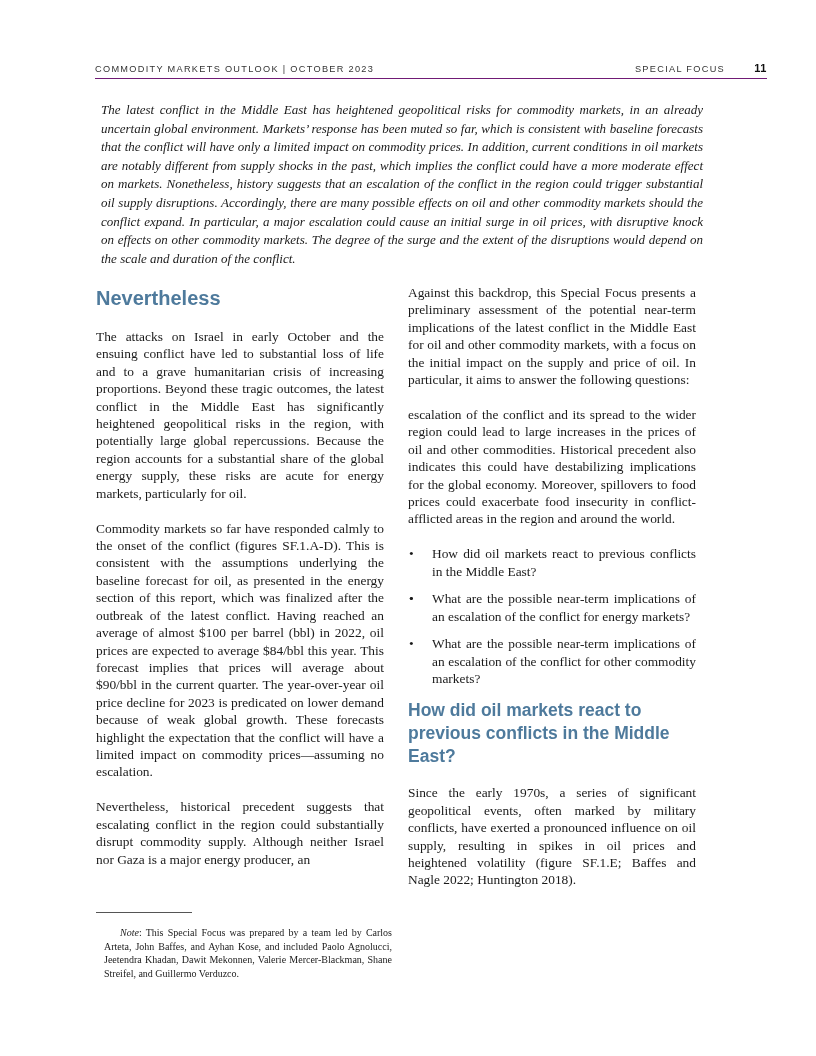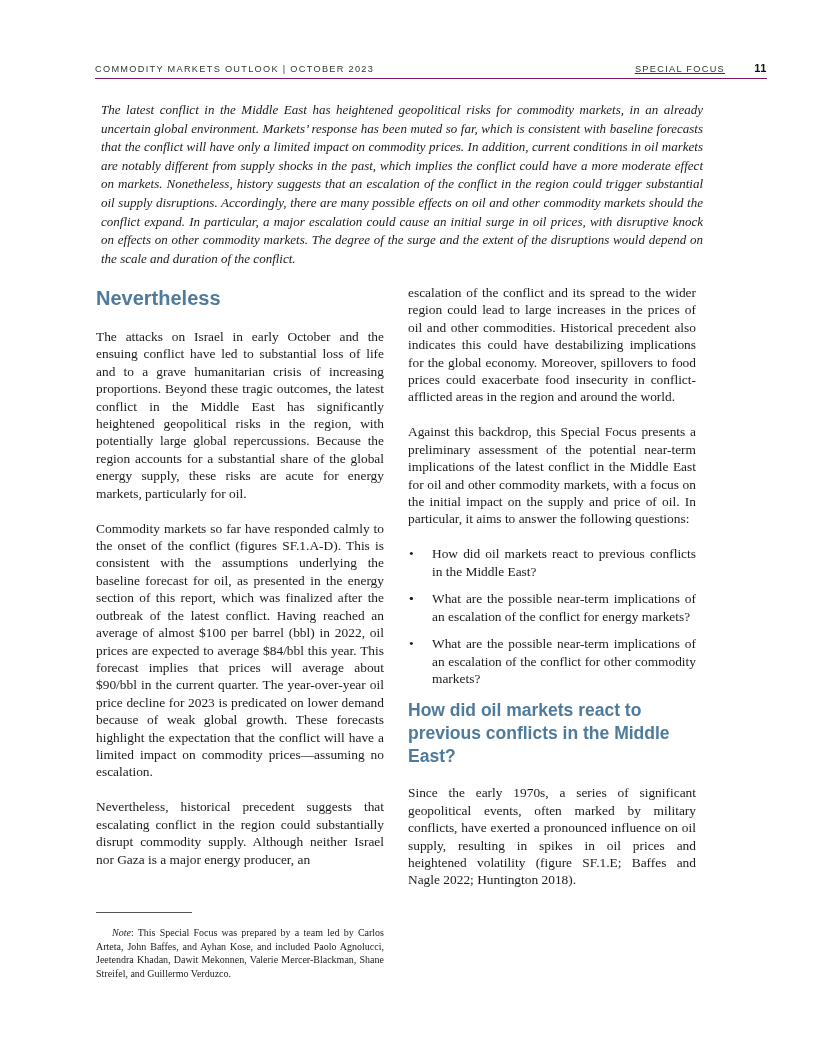--- a/index.html
+++ b/index.html
@@ -5,21 +5,21 @@
     html, body { margin: 0; padding: 0; background: #ffffff; }
     body { width: 816px; height: 1056px; position: relative; overflow: hidden; color: #1a1a1a; }
     .page { position: absolute; left: 0; top: 0; width: 816px; height: 1056px; }
 
     .running-header {
       position: absolute; left: 95px; top: 62px; width: 672px; height: 16px;
       border-bottom: 1px solid #701a75;
       font-family: "Liberation Sans", sans-serif; font-size: 9.2px; letter-spacing: 1.3px; color: #333;
     }
     .rh-left { position: absolute; left: 0; top: 2px; }
-    .rh-right { position: absolute; right: 42px; top: 2px; text-decoration: underline; }
+    .rh-right { position: absolute; right: 42px; top: 2px; }
     .rh-page { position: absolute; right: 0; top: 0px; font-weight: bold; font-size: 11px; letter-spacing: 0.5px; color: #111; }
 
     .abstract {
       position: absolute; left: 101px; top: 101px; width: 602px;
       font-family: "Liberation Serif", serif; font-style: italic; font-size: 13px; line-height: 18.6px;
       text-align: justify; color: #1a1a1a;
     }
 
     .col { position: absolute; font-family: "Liberation Serif", serif; font-size: 13.4px; line-height: 17.4px; text-align: justify; color: #1a1a1a; }
     .col-left { left: 96px; top: 285px; width: 288px; }
@@ -34,21 +34,21 @@
       margin: 12px 0 16px 0; line-height: 23px; text-align: left;
     }
     p { margin: 0 0 17.6px 0; }
 
     ul.questions { list-style: none; margin: 0; padding: 0; }
     ul.questions li { position: relative; padding-left: 24px; margin: 0 0 10px 0; }
     ul.questions li .bullet { position: absolute; left: 1px; top: 0; }
 
     .footnote-rule { position: absolute; left: 96px; top: 912px; width: 96px; height: 1px; background: #555; }
     .footnote {
-      position: absolute; left: 96px; top: 926px; width: 288px;
+      position: absolute; left: 104px; top: 926px; width: 288px;
       font-family: "Liberation Serif", serif; font-size: 10px; line-height: 13.5px; text-align: justify; color: #1a1a1a;
       text-indent: 16px;
     }
     .footnote em { font-style: italic; }
   </style>
 </head>
 <body>
 
 <div class="page">
 
@@ -64,22 +64,22 @@
     <h2 class="h-intro">Nevertheless</h2>
     <p>The attacks on Israel in early October and the ensuing conflict have led to substantial loss of life and to a grave humanitarian crisis of increasing proportions. Beyond these tragic outcomes, the latest conflict in the Middle East has significantly heightened geopolitical risks in the region, with potentially large global repercussions. Because the region accounts for a substantial share of the global energy supply, these risks are acute for energy markets, particularly for oil.</p>
     <p>Commodity markets so far have responded calmly to the onset of the conflict (figures SF.1.A-D). This is consistent with the assumptions underlying the baseline forecast for oil, as presented in the energy section of this report, which was finalized after the outbreak of the latest conflict. Having reached an average of almost $100 per barrel (bbl) in 2022, oil prices are expected to average $84/bbl this year. This forecast implies that prices will average about $90/bbl in the current quarter. The year-over-year oil price decline for 2023 is predicated on lower demand because of weak global growth. These forecasts highlight the expectation that the conflict will have a limited impact on commodity prices—assuming no escalation.</p>
     <p>Nevertheless, historical precedent suggests that escalating conflict in the region could substantially disrupt commodity supply. Although neither Israel nor Gaza is a major energy producer, an</p>
   </div>
 
   <div class="footnote-rule"></div>
   <div class="footnote"><em>Note</em><span>: This Special Focus was prepared by a team led by Carlos Arteta, John Baffes, and Ayhan Kose, and included Paolo Agnolucci, Jeetendra Khadan, Dawit Mekonnen, Valerie Mercer-Blackman, Shane Streifel, and Guillermo Verduzco.</span></div>
 
   <div class="col col-right">
+    <p>Against this backdrop, this Special Focus presents a preliminary assessment of the potential near-term implications of the latest conflict in the Middle East for oil and other commodity markets, with a focus on the initial impact on the supply and price of oil. In particular, it aims to answer the following questions:</p>
     <p>escalation of the conflict and its spread to the wider region could lead to large increases in the prices of oil and other commodities. Historical precedent also indicates this could have destabilizing implications for the global economy. Moreover, spillovers to food prices could exacerbate food insecurity in conflict-afflicted areas in the region and around the world.</p>
-    <p>Against this backdrop, this Special Focus presents a preliminary assessment of the potential near-term implications of the latest conflict in the Middle East for oil and other commodity markets, with a focus on the initial impact on the supply and price of oil. In particular, it aims to answer the following questions:</p>
     <ul class="questions">
       <li><span class="bullet">•</span><span>How did oil markets react to previous conflicts in the Middle East?</span></li>
       <li><span class="bullet">•</span></li>
       <li><span class="bullet">•</span><span>What are the possible near-term implications of an escalation of the conflict for energy markets?</span></li>
       <li><span class="bullet">•</span><span>What are the possible near-term implications of an escalation of the conflict for other commodity markets?</span></li>
     </ul>
     <h3 class="h-sub">How did oil markets react to previous conflicts in the Middle East?</h3>
     <p>Since the early 1970s, a series of significant geopolitical events, often marked by military conflicts, have exerted a pronounced influence on oil supply, resulting in spikes in oil prices and heightened volatility (figure SF.1.E; Baffes and Nagle 2022; Huntington 2018).</p>
   </div>
 

